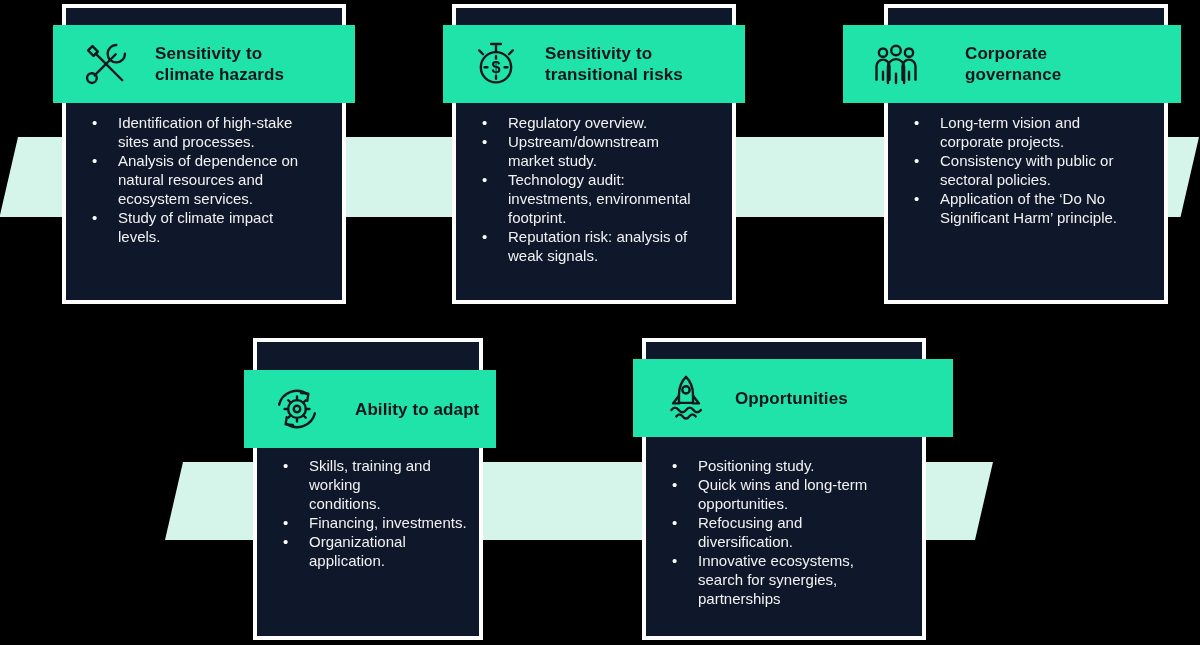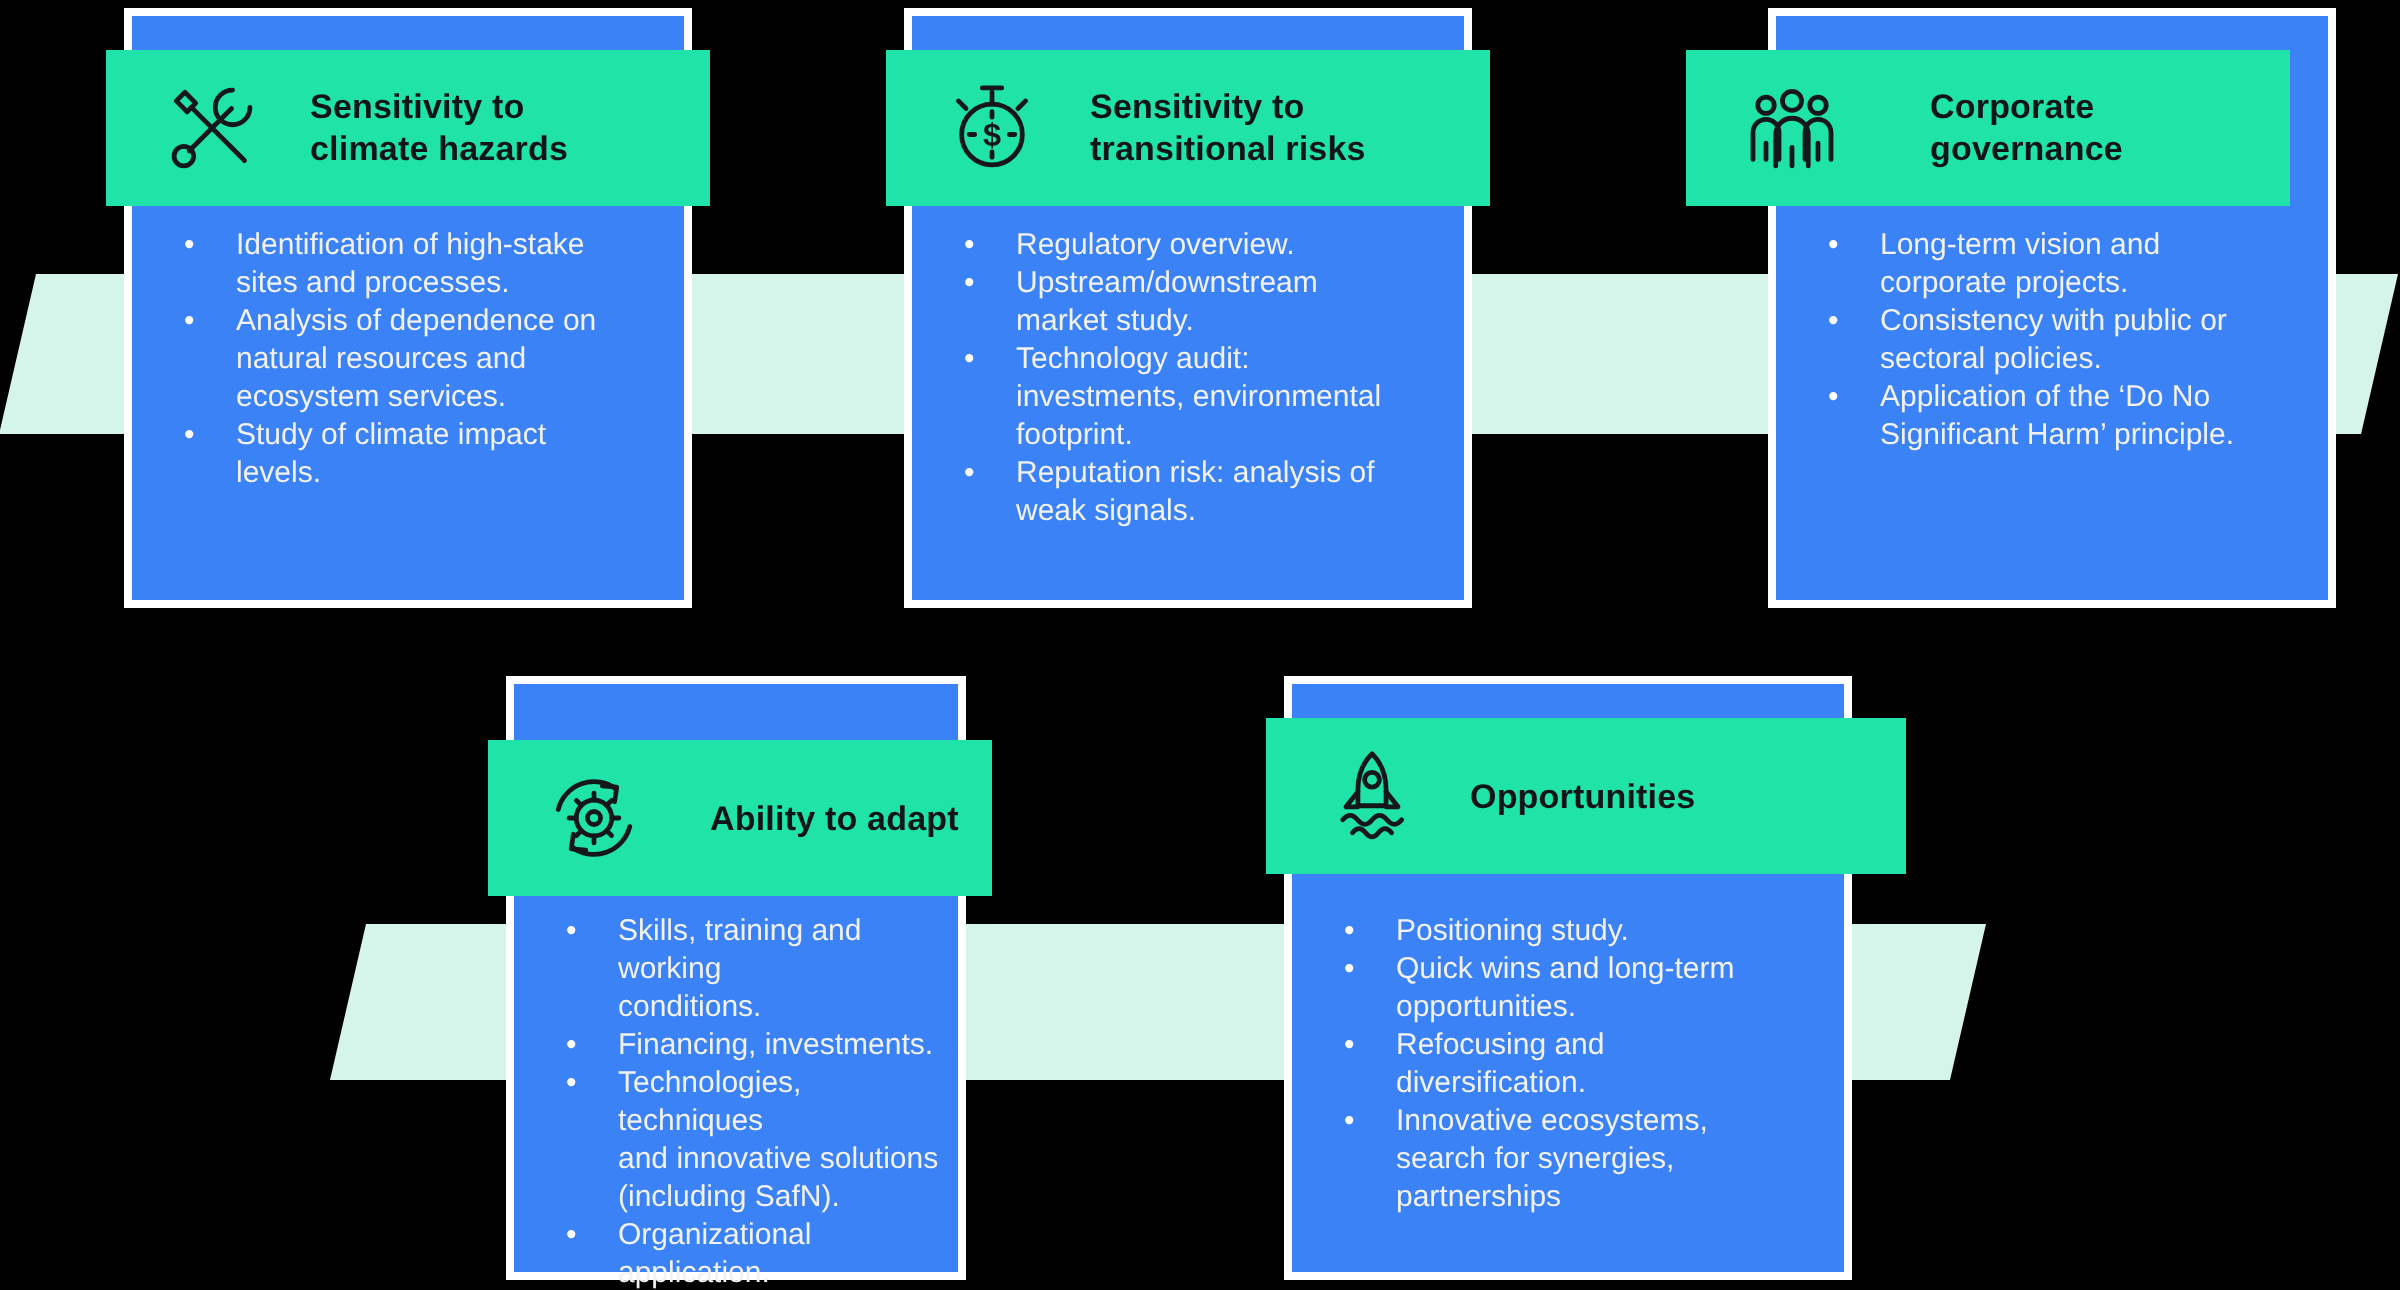--- a/index.html
+++ b/index.html
@@ -9,37 +9,37 @@
   }
   
   .mint-band{
     position:absolute;background:#d5f5ea;
     transform:skewX(-13deg);transform-origin:0 0;
   }
   .mint-band.row1{left:18px;top:137px;width:1181px;height:80px;}
   .mint-band.row2{left:183px;top:462px;width:810px;height:78px;}
   
   .card{
-    position:absolute;background:#3b82f6;border:4px solid #ffffff;
+    position:absolute;background:#0f172a;border:4px solid #ffffff;
     box-sizing:border-box;
   }
   #card-1{left:62px;top:4px;width:284px;height:300px;}
   #card-2{left:452px;top:4px;width:284px;height:300px;}
   #card-3{left:884px;top:4px;width:284px;height:300px;}
   #card-4{left:253px;top:338px;width:230px;height:302px;}
   #card-5{left:642px;top:338px;width:284px;height:302px;}
   
   .header-band{
     position:absolute;height:78px;background:#1fe3a8;
     display:flex;align-items:center;gap:23px;
     padding-left:27px;box-sizing:border-box;z-index:3;
   }
   #hb-1{left:53px;top:25px;width:302px;}
   #hb-2{left:443px;top:25px;width:302px;}
-  #hb-3{left:843px;top:25px;width:302px;gap:43px;}
+  #hb-3{left:843px;top:25px;width:338px;gap:43px;}
   #hb-4{left:244px;top:370px;width:252px;gap:32px;}
   #hb-5{left:633px;top:359px;width:320px;}
   .hb-title{
     margin:0;font-size:17px;font-weight:bold;color:#10151a;
     line-height:21px;white-space:pre-line;letter-spacing:.1px;
   }
   .icon{width:52px;height:52px;flex:0 0 auto;display:block;}
   .icon svg{width:100%;height:100%;stroke:#15181b;fill:none;
     stroke-width:2.2;stroke-linecap:round;stroke-linejoin:round;}
   
@@ -99,23 +99,20 @@
       <li>Application of the ‘Do No
 Significant Harm’ principle.</li>
     </ul>
   </div>
 
   <div class="card row2-card" id="card-4">
     <ul class="bullets">
       <li>Skills, training and working
 conditions.</li>
       <li>Financing, investments.</li>
-      <li>Technologies, techniques
-and innovative solutions
-(including SafN).</li>
       <li>Organizational application.</li>
     </ul>
   </div>
 
   <div class="card row2-card" id="card-5">
     <ul class="bullets">
       <li>Positioning study.</li>
       <li>Quick wins and long-term
 opportunities.</li>
       <li>Refocusing and

